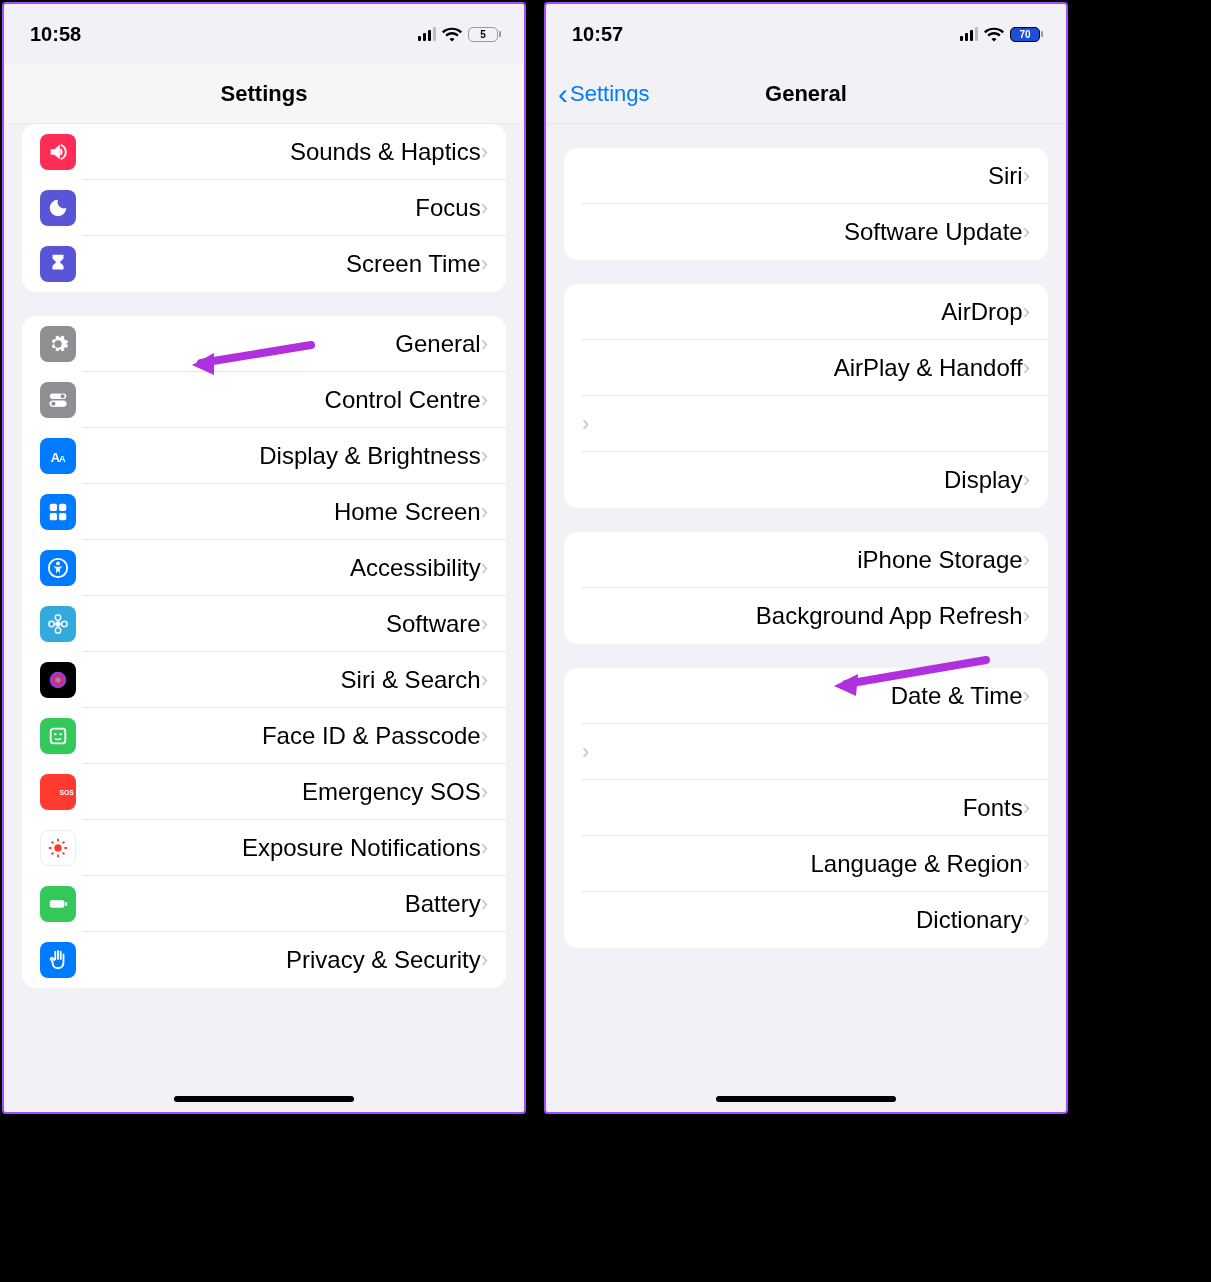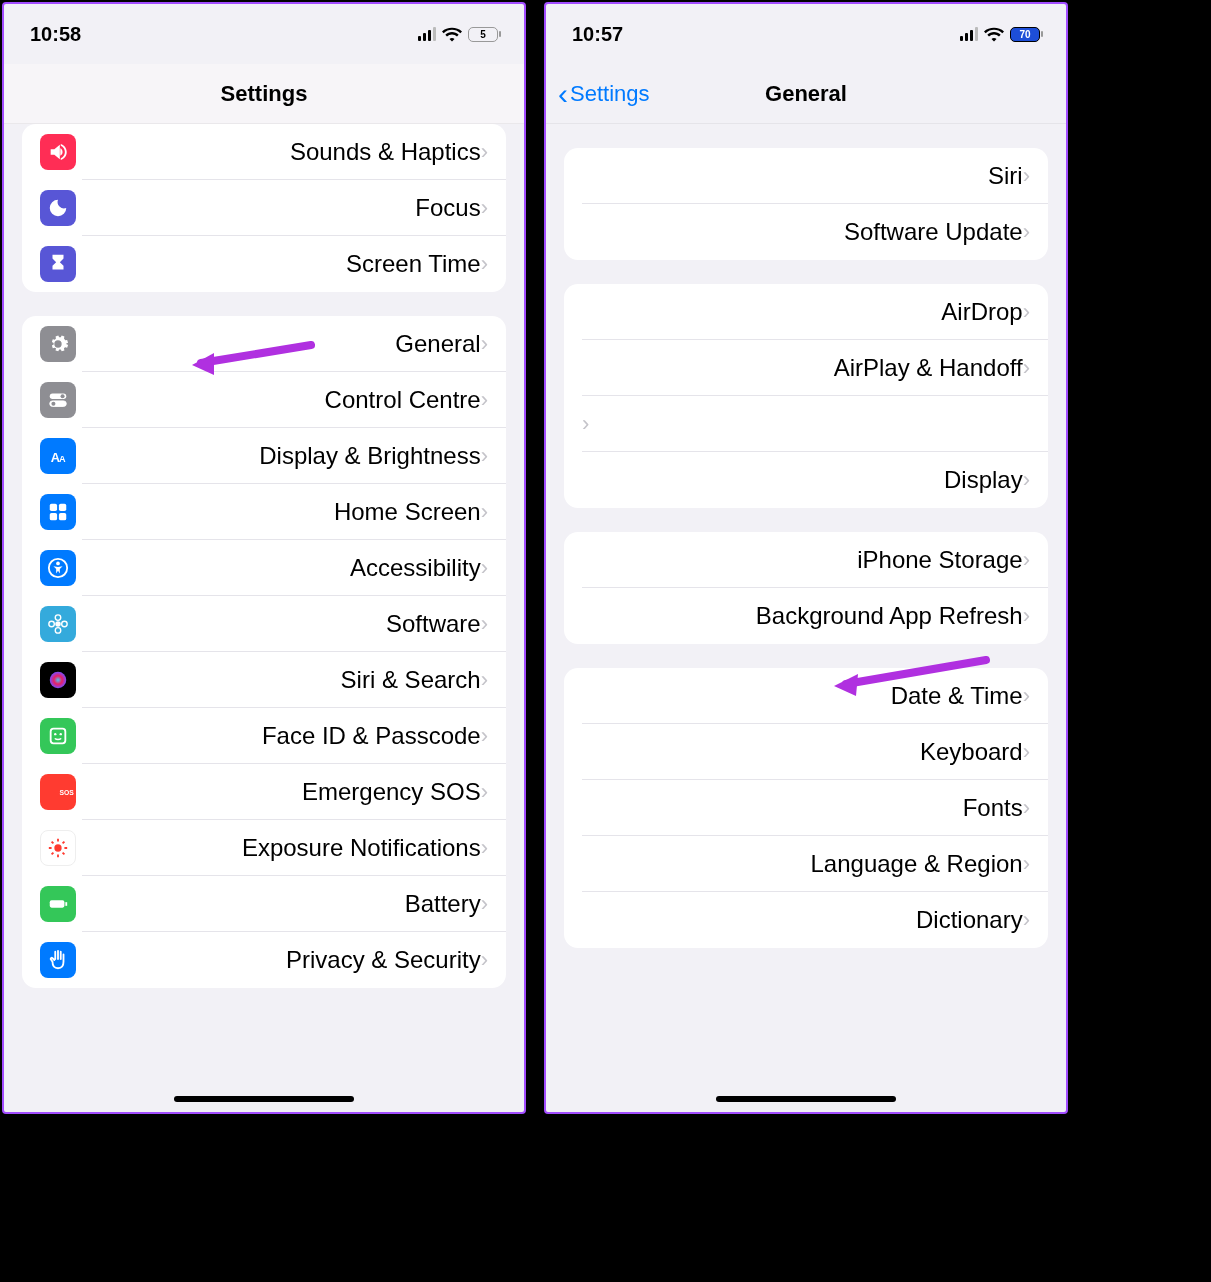--- a/index.html
+++ b/index.html
@@ -470,21 +470,20 @@
           <span class="row-label">Background App Refresh</span>
           <span class="row-chevron">›</span>
         </div>
       </div>
     <div class="group" id="right-g4">
         <div class="row no-icon">
           <span class="row-label">Date &amp; Time</span>
           <span class="row-chevron">›</span>
         </div>
         <div class="row no-icon">
-          <span class="row-label">Keyboard</span>
           <span class="row-chevron">›</span>
         </div>
         <div class="row no-icon">
           <span class="row-label">Fonts</span>
           <span class="row-chevron">›</span>
         </div>
         <div class="row no-icon">
           <span class="row-label">Language &amp; Region</span>
           <span class="row-chevron">›</span>
         </div>

